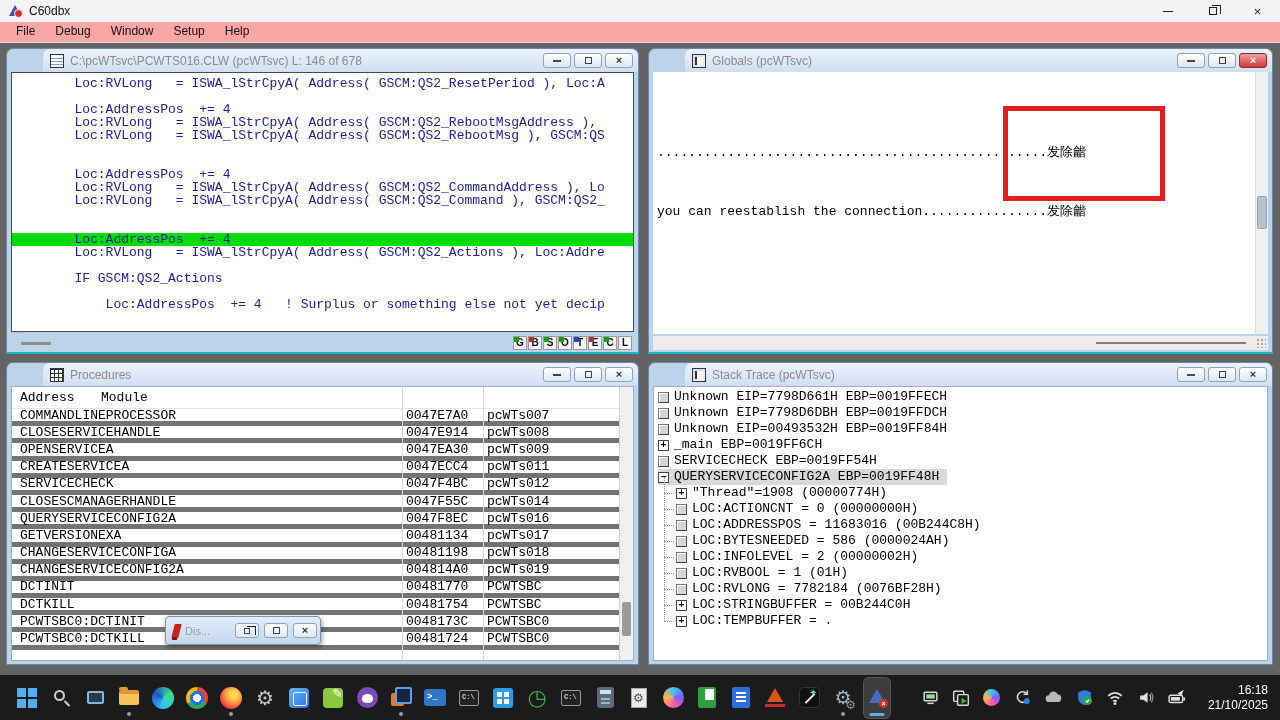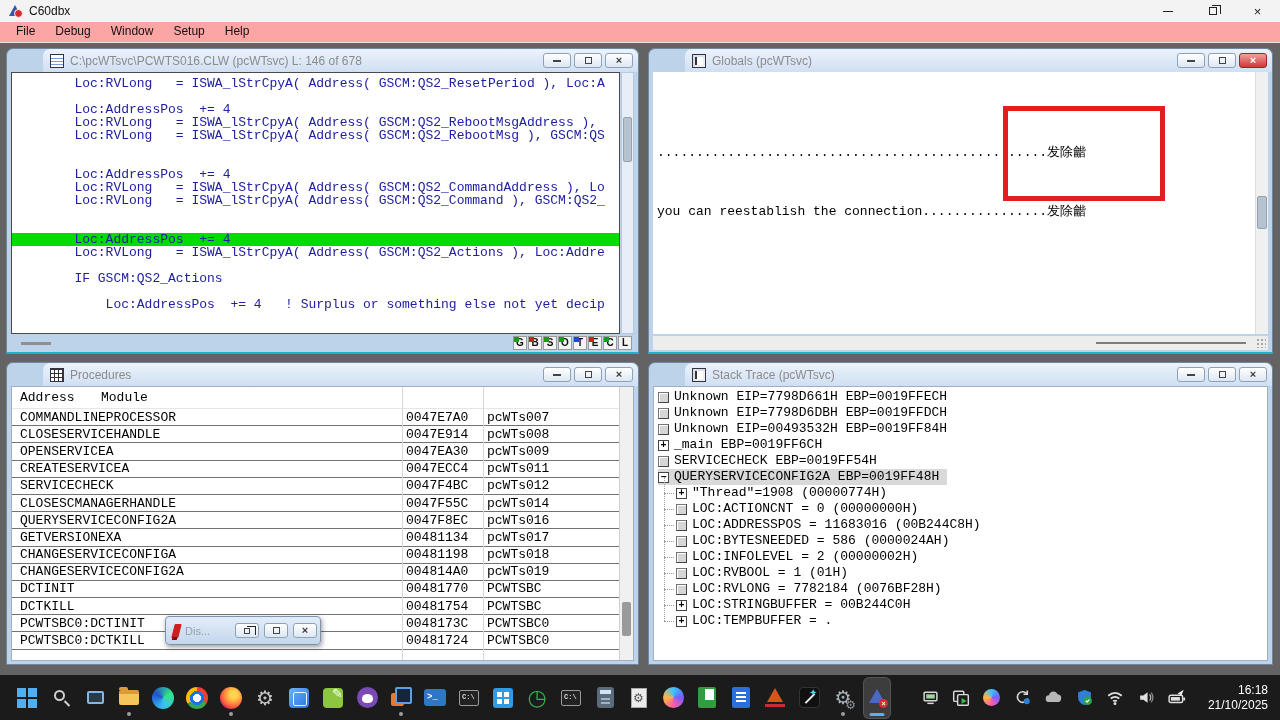--- a/index.html
+++ b/index.html
@@ -34,21 +34,21 @@
   .cbtn { width:28px; height:15px; border:1px solid #8fa1b7; border-radius:3px; background:linear-gradient(180deg,#ffffff,#dde7f2); display:flex; align-items:center; justify-content:center; color:#3a3a3a; font:bold 11px/11px "Liberation Sans",sans-serif; }
   .cbtn.red { background:linear-gradient(180deg,#f2a0a0,#d03737); border-color:#9c2727; color:#fff; }
   .gm { width:8px; height:2px; background:#444; display:block; }
   .gx { width:7px; height:7px; border:1.5px solid #444; display:block; }
   .ci { width:14px; height:14px; flex:none; background:#fff; border:1px solid #334; }
   .ci-doc { background:linear-gradient(180deg,#fff 0 3px,#7a9ce0 3px 4px,#fff 4px 6px,#7a9ce0 6px 7px,#fff 7px 9px,#7a9ce0 9px 10px,#fff 10px); }
   .ci-page { box-shadow:inset 2px 2px 0 #d8e0ec, inset -2px -2px 0 #eee; background-image:linear-gradient(90deg,#333 0 2px,transparent 2px); background-size:6px 2px; background-repeat:repeat-y; background-position:2px 0; }
   .ci-grid { background-image:repeating-linear-gradient(0deg,transparent 0 3px,#333 3px 4px),repeating-linear-gradient(90deg,transparent 0 3px,#333 3px 4px); }
 
   
-  .src-body { position:absolute; left:4px; right:4px; top:23px; bottom:18px; display:flex; }
+  .src-body { position:absolute; left:4px; right:4px; top:23px; bottom:18px; display:flex;flex-direction:column; }
   .code-area { flex:1; background:#fff; border:1px solid #4a4a4a; padding-top:4px; overflow:hidden; font:13px/13px "Liberation Mono","DejaVu Sans Mono",monospace; color:#2020a0; white-space:pre; }
   .code-line { height:13px; }
   .code-line.hl { background:#00dc00; }
   .vscroll { width:13px; margin-left:1px; background:#e7eef7; border:1px solid #b9c8da; position:relative; }
   .vthumb { position:absolute; left:1px; right:1px; background:#b7c2cf; border:1px solid #93a2b4; border-radius:2px; }
   .src-foot { position:absolute; bottom:2px; left:6px; right:6px; height:14px; display:flex; align-items:center; justify-content:space-between; }
   .hscroll { width:300px; height:10px; position:relative; }
   .hthumb { position:absolute; left:8px; top:4px; width:30px; height:3px; background:#8f8f8f; }
   .dbg-toolbar { display:flex; gap:1px; align-items:center; }
   .dbg-ico { width:14px; height:14px; background:#f4f4f4; border:1px solid #9a9a9a; font:bold 10px/12px "Liberation Sans",sans-serif; color:#111; text-align:center; position:relative; }
@@ -60,21 +60,21 @@
   .glb-line2 { margin-top:20px; }
   .glb-vscroll { width:13px; background:#f0f0f0; border-left:1px solid #dcdcdc; position:relative; }
   .glb-foot { position:absolute; bottom:2px; left:4px; right:4px; height:14px; background:#ededed; position:absolute; }
   .glb-hthumb { position:absolute; top:6px; left:443px; width:150px; height:2px; background:#7d7d7d; }
   .grip { position:absolute; right:2px; bottom:2px; width:10px; height:10px;
     background-image:radial-gradient(circle,#a8a8a8 1px,transparent 1.2px); background-size:4px 4px; }
 
   
   .prc-body { position:absolute; left:4px; right:4px; top:23px; bottom:3px; background:#fff; border:1px solid #9fb0c4; overflow:hidden; font:13px/17px "Liberation Mono","DejaVu Sans Mono",monospace; color:#000; }
   .p-header { height:22px; display:flex; align-items:center; border-bottom:1px solid #e6e6e6; }
-  .p-row { height:17.2px; display:flex; align-items:center; border-bottom:1px solid #737373; }
+  .p-row { height:17.2px; display:flex; align-items:center; border-bottom:5px solid #737373; }
   .pc0 { width:386px; padding-left:8px; white-space:nowrap; overflow:hidden; }
   .pc1 { width:81px; padding-left:8px; }
   .pc2 { flex:1; padding-left:8px; }
   .p-colline { position:absolute; top:0; bottom:0; width:1px; background:#d8d8d8; }
   .prc-vscroll { position:absolute; right:0; top:0; bottom:0; width:14px; background:#f0f0f0; border-left:1px solid #d0d0d0; }
   .prc-vthumb { position:absolute; left:2px; right:2px; top:215px; height:34px; background:#9a9a9a; border-radius:2px; }
 
   
   .stk-body { position:absolute; left:4px; right:4px; top:23px; bottom:3px; background:#fff; border:1px solid #9fb0c4; overflow:hidden; font:13px/16px "Liberation Mono","DejaVu Sans Mono",monospace; color:#000; padding:2px 0 0 4px; }
   .st-row { height:16px; display:flex; align-items:center; gap:5px; width:max-content; padding-right:8px; }

